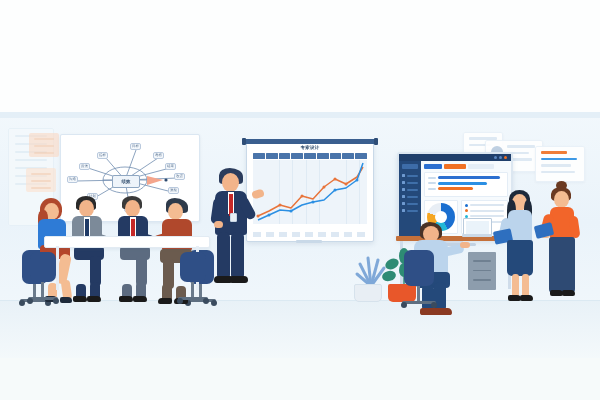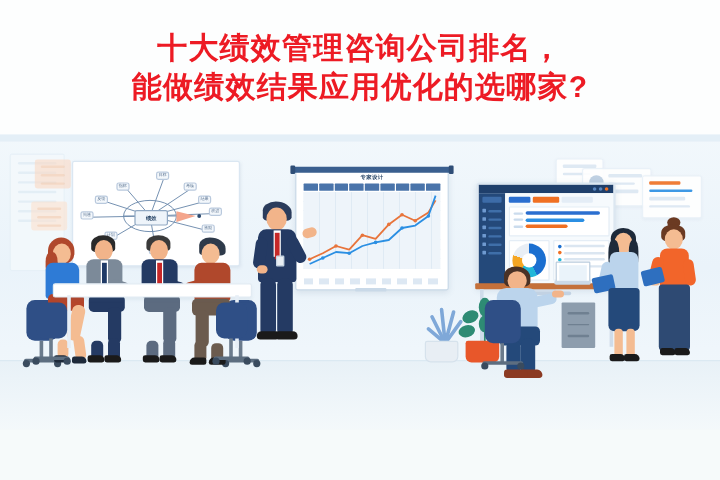--- a/index.html
+++ b/index.html
@@ -134,24 +134,20 @@
 
 <div id="poster">
 
   <div class="bg-sky"></div>
   <div class="bg-wallband"></div>
   <div class="bg-top"></div>
   <div class="bg-floor"></div>
   <div class="bg-floorline"></div>
   <div class="bg-bottom"></div>
 
-  <div class="title">
-    <span class="l1">十大绩效管理咨询公司排名，</span>
-    <span class="l2">能做绩效结果应用优化的选哪家?</span>
-  </div>
 
   <div class="panel-docs">
     <i></i>
       <i></i>
       <i></i>
       <i></i>
       <i></i>
       <i></i>
       <i></i>
   </div>

